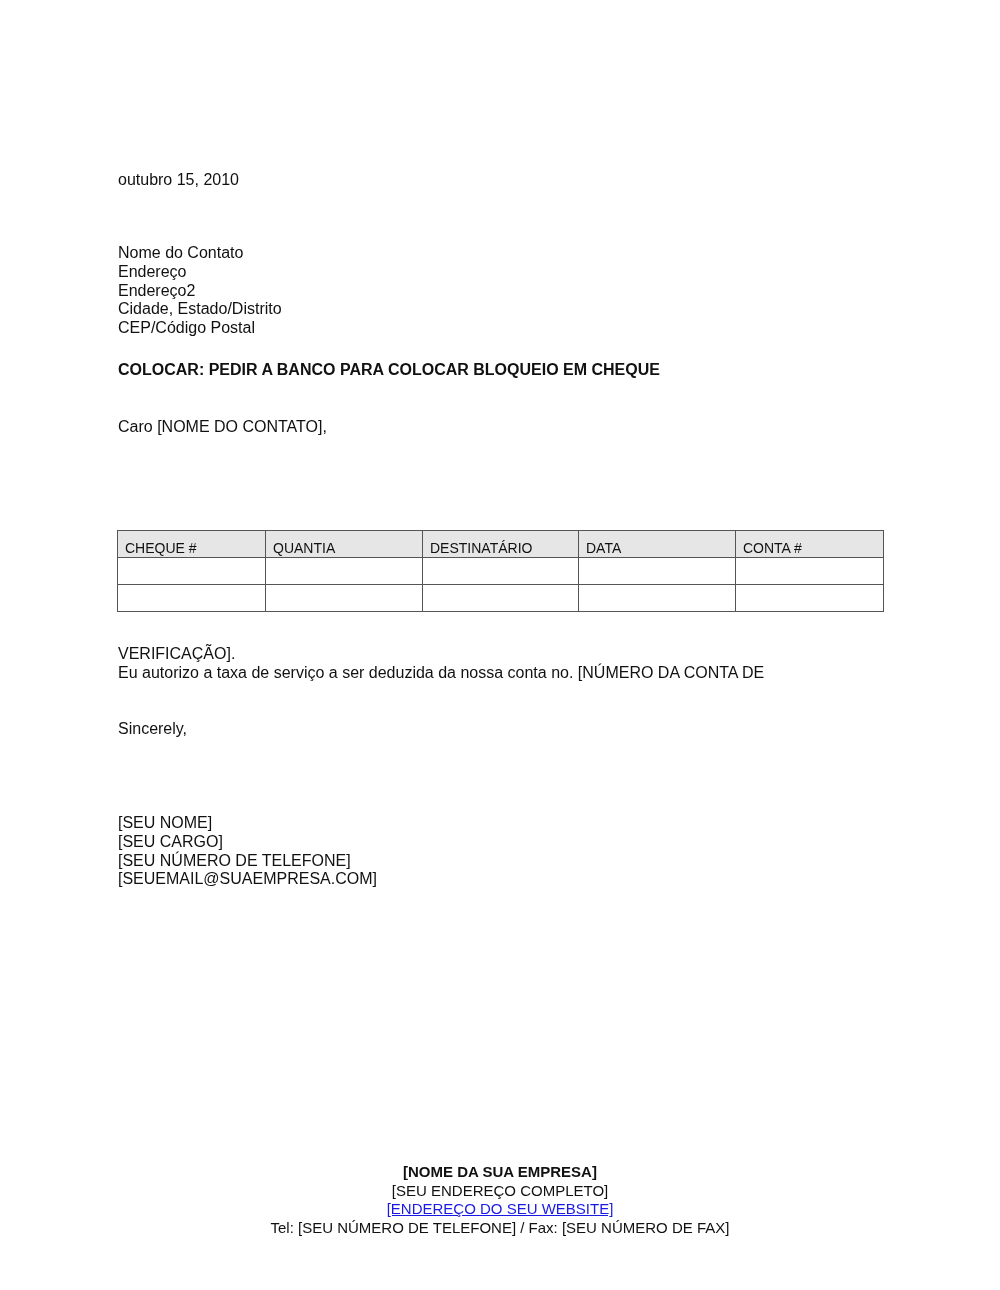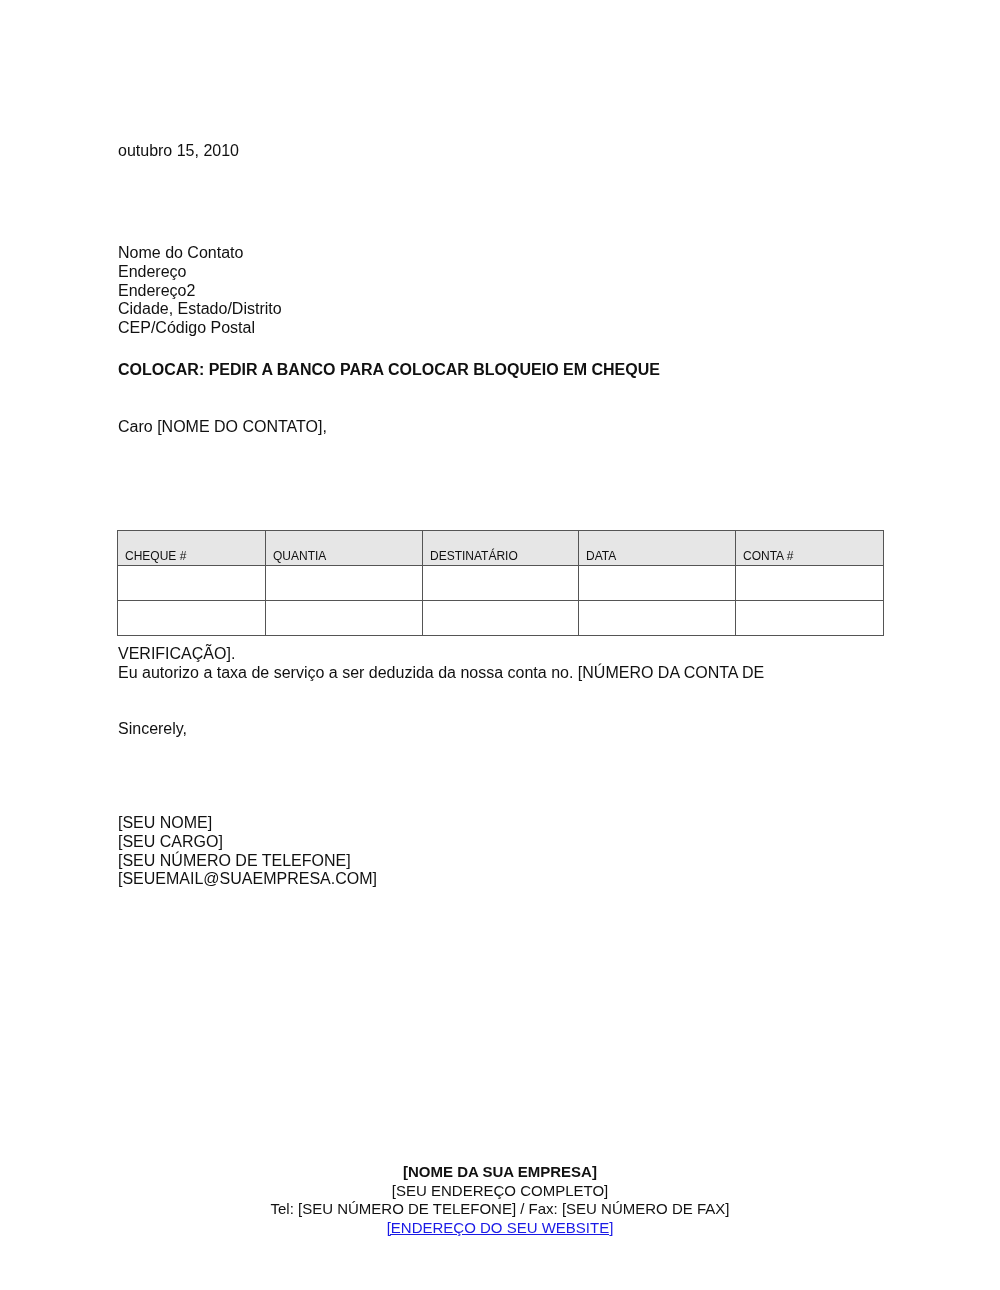--- a/index.html
+++ b/index.html
@@ -4,34 +4,34 @@
   <style>
     html, body { margin: 0; padding: 0; background: #ffffff; }
     body { width: 1000px; height: 1290px; position: relative; overflow: hidden;
            font-family: "Liberation Sans", sans-serif; color: #111; font-size: 16px; }
     .page { position: absolute; left: 0; top: 0; width: 1000px; height: 1290px; }
     .blk { position: absolute; left: 118px; line-height: 18.8px; white-space: nowrap; }
     .line { display: block; }
     .subject { font-weight: bold; }
     table.cheques { position: absolute; left: 117px; top: 530px; width: 766px;
       border-collapse: collapse; table-layout: fixed; }
-    table.cheques th, table.cheques td { border: 1.3px solid #555; padding: 16px 0 0 7px;
-      height: 18px; font-weight: normal; text-align: left; font-size: 12px; line-height: 18px; }
+    table.cheques th, table.cheques td { border: 1.3px solid #555; padding: 8px 0 0 7px;
+      height: 18px; font-weight: normal; text-align: left; font-size: 14px; line-height: 18px; }
     table.cheques th { background: #e6e6e6; }
     .footer { position: absolute; left: 0; width: 1000px; top: 1163px; text-align: center;
       line-height: 18.6px; font-size: 15px; }
     .footer .name { font-weight: bold; }
     .footer a { color: #1a1ae6; text-decoration: underline; }
   </style>
 </head>
 <body>
 
 <div class="page">
 
-  <div class="blk" style="top:142px;">outubro 15, 2010</div>
+  <div class="blk" style="top:171px;">outubro 15, 2010</div>
 
   <div class="blk" style="top:211px;margin-top:33px;">
     <span class="line">Nome do Contato</span>
     <span class="line">Endereço</span>
     <span class="line">Endereço2</span>
     <span class="line">Cidade, Estado/Distrito</span>
     <span class="line">CEP/Código Postal</span>
   </div>
 
   <div class="blk subject" style="top:361px;">COLOCAR: PEDIR A BANCO PARA COLOCAR BLOQUEIO EM CHEQUE</div>
@@ -84,17 +84,17 @@
   <div class="blk" style="top:814px;">
     <span class="line">[SEU NOME]</span>
     <span class="line">[SEU CARGO]</span>
     <span class="line">[SEU NÚMERO DE TELEFONE]</span>
     <span class="line">[SEUEMAIL@SUAEMPRESA.COM]</span>
   </div>
 
   <div class="footer">
     <span class="line name">[NOME DA SUA EMPRESA]</span>
     <span class="line">[SEU ENDEREÇO COMPLETO]</span>
+    <span class="line"><a>[ENDEREÇO DO SEU WEBSITE]</a></span>
     <span class="line">Tel: [SEU NÚMERO DE TELEFONE] / Fax: [SEU NÚMERO DE FAX]</span>
-    <span class="line"><a>[ENDEREÇO DO SEU WEBSITE]</a></span>
   </div>
 
 </div>
 
 </body></html>

